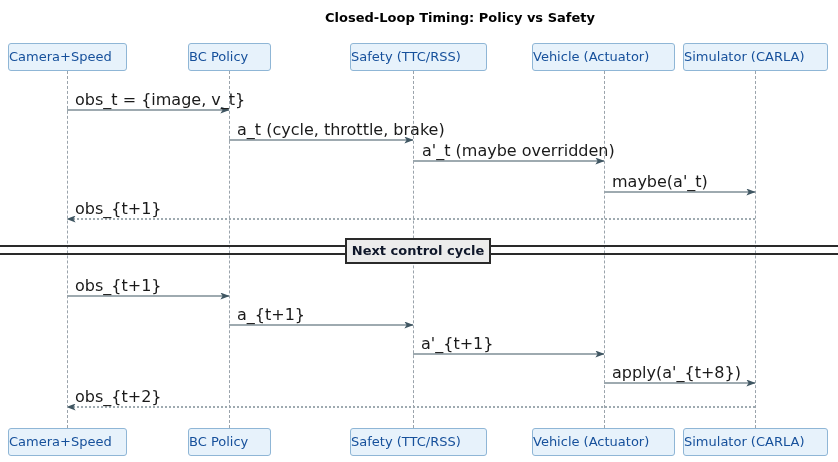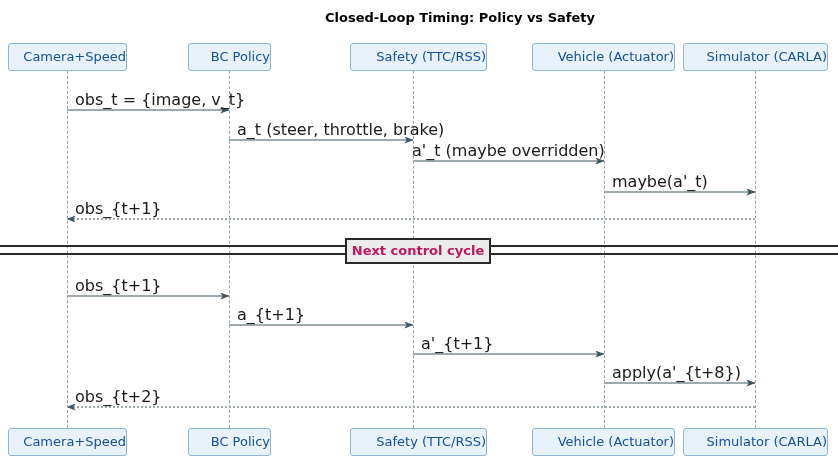--- a/index.html
+++ b/index.html
@@ -27,21 +27,21 @@
   
   .plabel{
     position:absolute;
     box-sizing:border-box;
     background:#E7F2FB;
     border:1px solid #8FB6D6;
     border-radius:3px;
     color:#16509B;
     font-family:"DejaVu Sans", sans-serif;
     font-size:13px;
-    text-align:right;
+    text-align:left;
     line-height:26px;
     height:28px;
     white-space:nowrap;
     overflow:hidden;
   }
 
   
   .lifeline{
     position:absolute;
     width:0;
@@ -62,21 +62,21 @@
   .divider-line{
     position:absolute;
     left:0;width:838px;height:0;
     border-top:2px solid #1a1a1a;
   }
   .divider-box{
     position:absolute;
     box-sizing:border-box;
     background:#ECECEC;
     border:2px solid #2a2a2a;
-    color:#be185d;
+    color:#0f172a;
     font-family:"DejaVu Sans", sans-serif;
     font-size:13px;
     font-weight:bold;
     text-align:center;
     line-height:22px;
     height:26px;
     white-space:nowrap;
   }
 
   svg.arrows{position:absolute;left:0;top:0;width:838px;height:462px;pointer-events:none;}
@@ -124,22 +124,22 @@
     </div>
   <div id="footer-participants">
       <div class="plabel" style="left: 8px; top: 428px; width: 119px; background: rgb(231, 242, 251); border-color: rgb(143, 182, 214); color: rgb(22, 80, 155);">Camera+Speed</div>
       <div class="plabel" style="left: 188px; top: 428px; width: 83px; background: rgb(231, 242, 251); border-color: rgb(143, 182, 214); color: rgb(22, 80, 155);">BC Policy</div>
       <div class="plabel" style="left: 350px; top: 428px; width: 137px; background: rgb(231, 242, 251); border-color: rgb(143, 182, 214); color: rgb(22, 80, 155);">Safety (TTC/RSS)</div>
       <div class="plabel" style="left: 532px; top: 428px; width: 143px; background: rgb(231, 242, 251); border-color: rgb(143, 182, 214); color: rgb(22, 80, 155);">Vehicle (Actuator)</div>
       <div class="plabel" style="left: 683px; top: 428px; width: 145px; background: rgb(231, 242, 251); border-color: rgb(143, 182, 214); color: rgb(22, 80, 155);">Simulator (CARLA)</div>
     </div>
   <div id="msg-labels">
       <div class="msg-label" style="top: 93px; left: 75px;">obs_t = {image, v_t}</div>
-      <div class="msg-label" style="top: 123px; left: 237px;">a_t (steer, throttle, brake)</div>
-      <div class="msg-label" style="top: 144px; left: 412px;">a'_t (maybe overridden)</div>
+      <div class="msg-label" style="top: 123px; left: 237px;">a_t (cycle, throttle, brake)</div>
+      <div class="msg-label" style="top: 144px; left: 422px;">a'_t (maybe overridden)</div>
       <div class="msg-label" style="top: 175px; left: 612px;">maybe(a'_t)</div>
       <div class="msg-label" style="top: 202px; left: 75px;">obs_{t+1}</div>
       <div class="msg-label" style="top: 279px; left: 75px;">obs_{t+1}</div>
       <div class="msg-label" style="top: 308px; left: 237px;">a_{t+1}</div>
       <div class="msg-label" style="top: 337px; left: 421px;">a'_{t+1}</div>
       <div class="msg-label" style="top: 366px; left: 612px;">apply(a'_{t+8})</div>
       <div class="msg-label" style="top: 390px; left: 75px; text-align: right;">obs_{t+2}</div>
     </div>
   <div id="dividers">
       <div class="divider-line" style="top: 245px; border-top-color: rgb(42, 42, 42);"></div>

